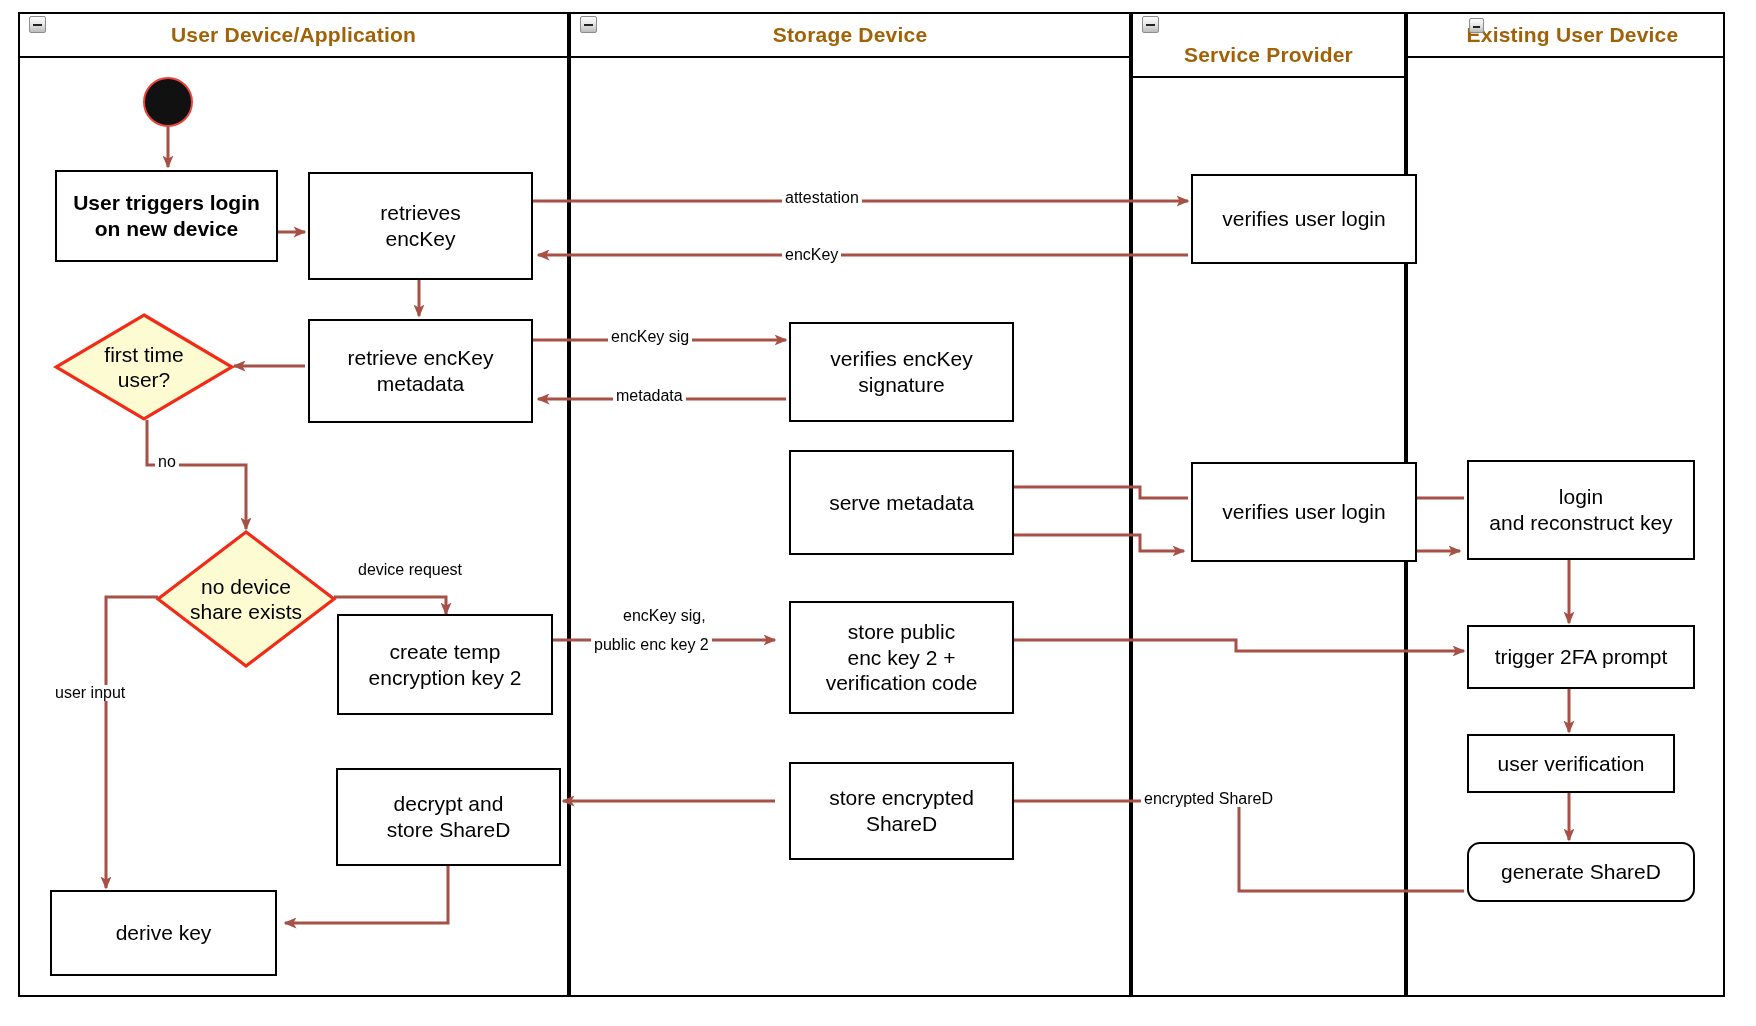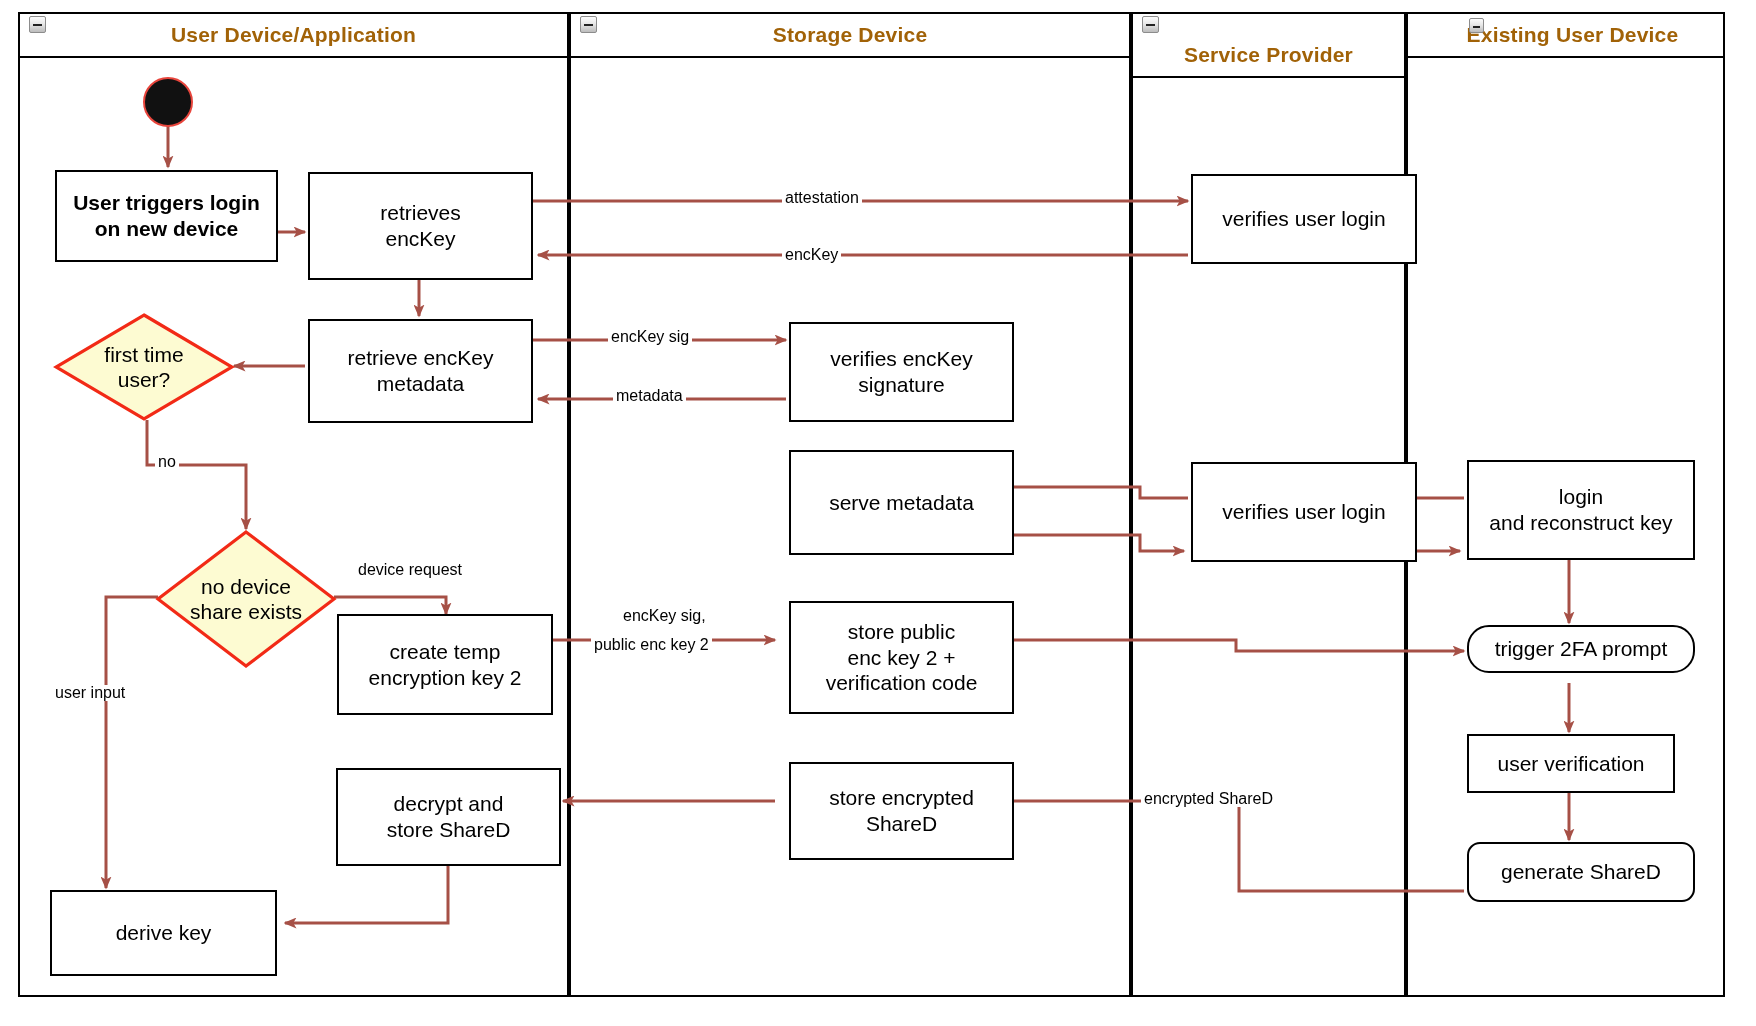--- a/index.html
+++ b/index.html
@@ -194,21 +194,21 @@
 
   <div class="node" style="left:1191px;top:462px;width:226px;height:100px;">
     <span style="white-space:pre-line;">verifies user login</span>
   </div>
 
   <div class="node" style="left:1467px;top:460px;width:228px;height:100px;">
     <span style="white-space:pre-line;">login
 and reconstruct key</span>
   </div>
 
-  <div class="node" style="left:1467px;top:625px;width:228px;height:48px;border-radius:22px;">
+  <div class="node" style="left:1467px;top:625px;width:228px;height:64px;">
     <span style="white-space:pre-line;">trigger 2FA prompt</span>
   </div>
 
   <div class="node" style="left:1467px;top:734px;width:208px;height:59px;">
     <span style="white-space:pre-line;">user verification</span>
   </div>
 
   <div class="node" style="left:1467px;top:842px;width:228px;height:60px;border-radius:13px;">
     <span style="white-space:pre-line;">generate ShareD</span>
   </div>

